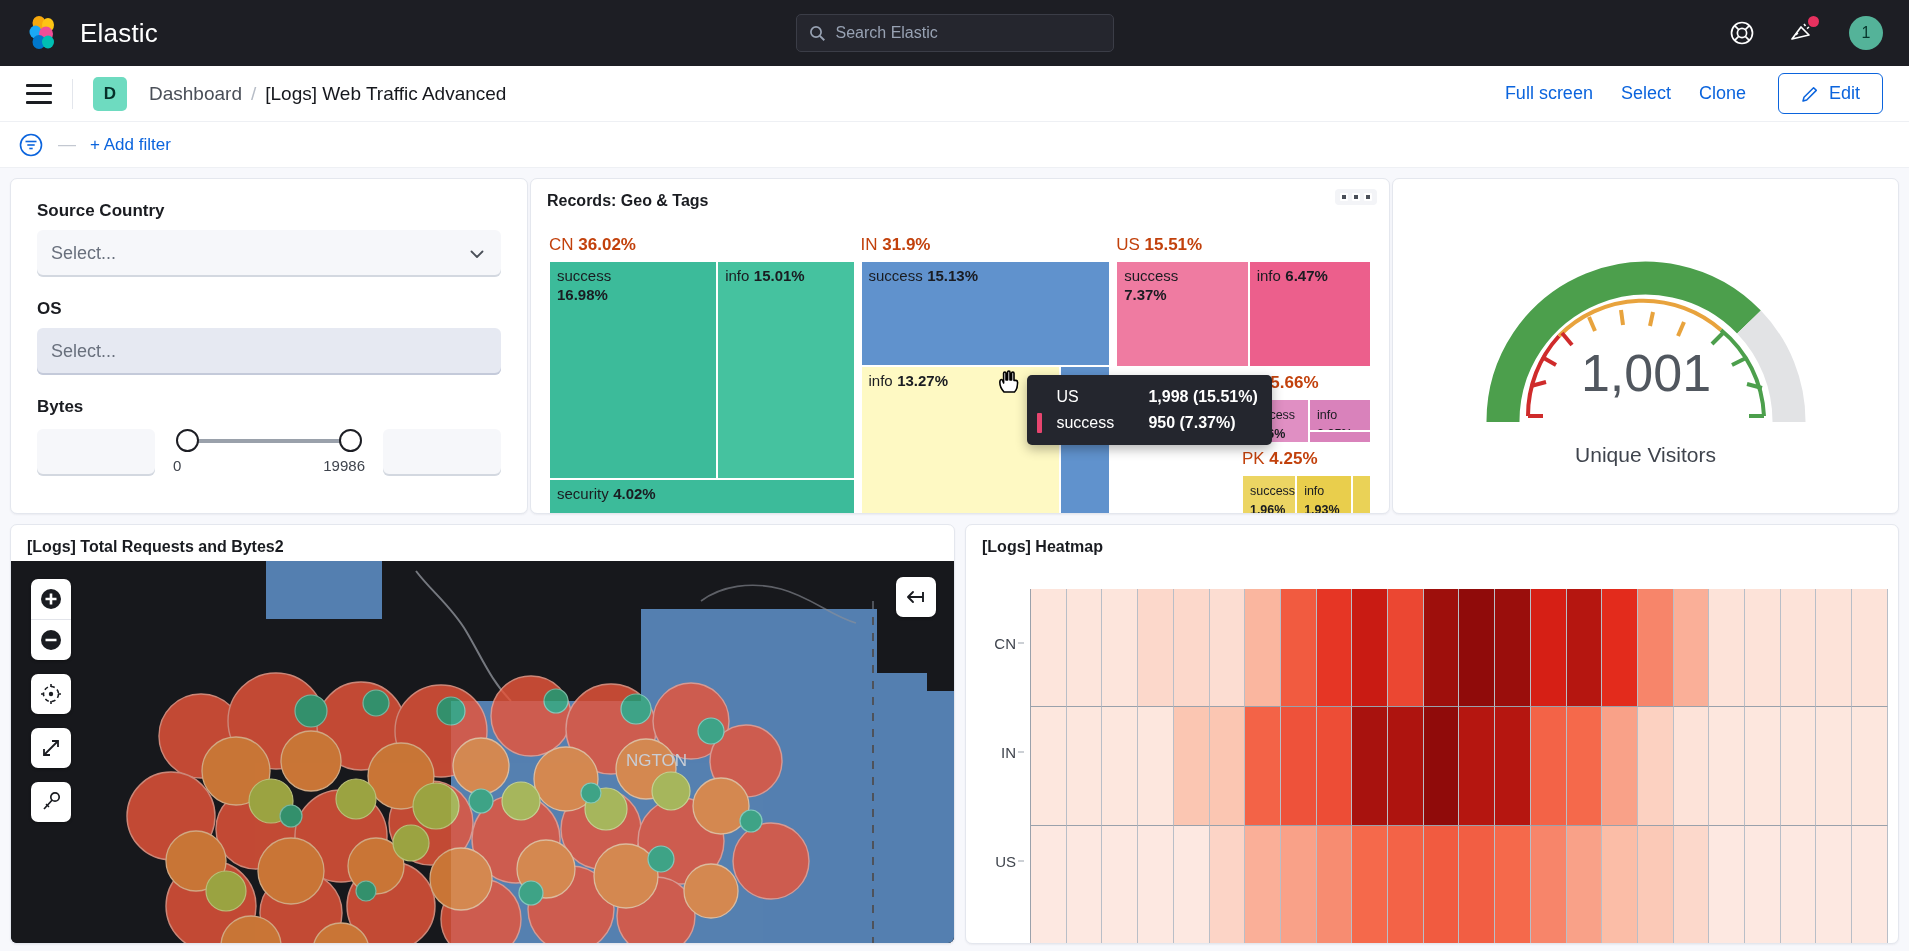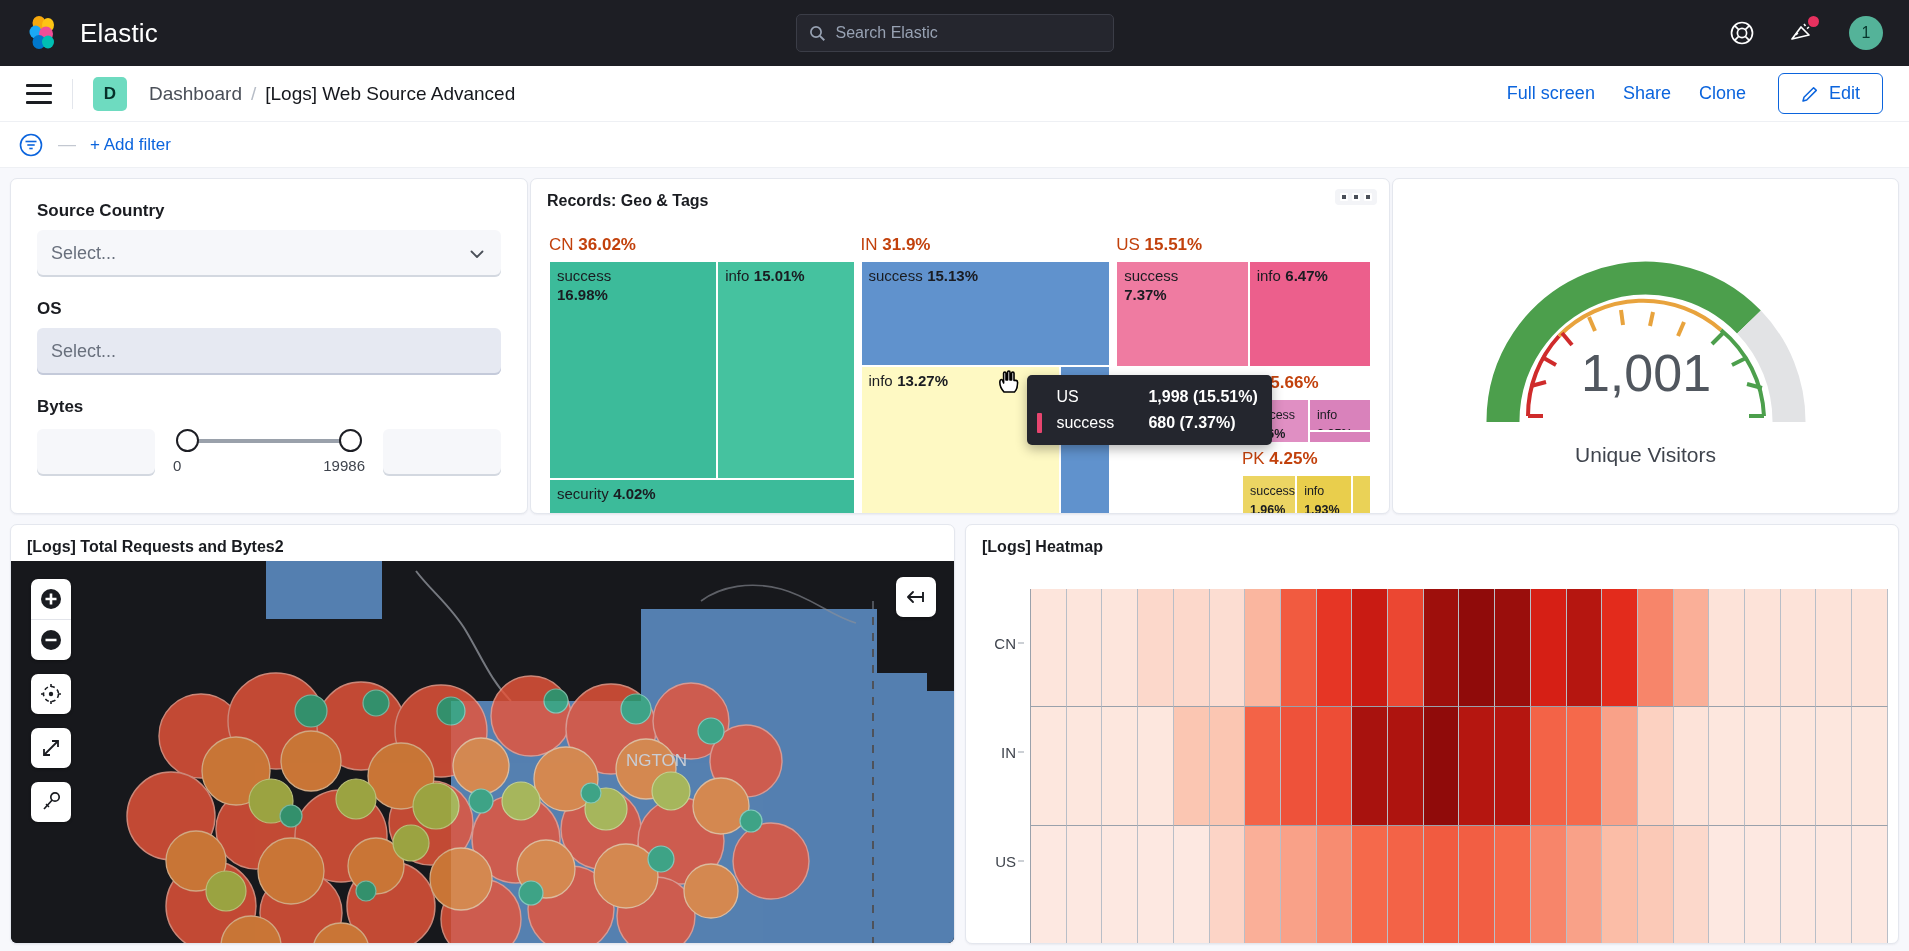--- a/index.html
+++ b/index.html
@@ -224,25 +224,25 @@
   <div class="hamburger">
       <i></i>
       <i></i>
       <i></i>
     </div>
   <div class="vdiv"></div>
   <div class="app-badge">D</div>
   <div class="crumbs">
     <span class="c-link">Dashboard</span>
     <span class="c-sep">/</span>
-    <span class="c-cur">[Logs] Web Source Advanced</span>
+    <span class="c-cur">[Logs] Web Traffic Advanced</span>
   </div>
   <div class="crumb-right">
     <span class="hlink">Full screen</span>
-    <span class="hlink">Share</span>
+    <span class="hlink">Select</span>
     <span class="hlink">Clone</span>
     <div class="edit-btn">
       <svg width="18" height="18" viewBox="0 0 18 18">
         <path d="M2 16 L3 12.3 L12.6 2.7 L15.3 5.4 L5.7 15 Z" stroke="#0b64dd" stroke-width="1.5" fill="none" stroke-linejoin="round"></path>
       </svg>
       <span>Edit</span>
     </div>
   </div>
 </div>
 
@@ -399,21 +399,21 @@
 
         <div class="tm-tooltip" style="left:58.2%;top:152px;">
           <div class="tt-row">
             <span class="tt-swatch" style="background:transparent;"></span>
             <span class="tt-key">US</span>
             <span class="tt-val">1,998 (15.51%)</span>
           </div>
           <div class="tt-row">
             <span class="tt-swatch"></span>
             <span class="tt-key">success</span>
-            <span class="tt-val">680 (7.37%)</span>
+            <span class="tt-val">950 (7.37%)</span>
           </div>
         </div>
       </div>
     </div>
 
     <div class="panel gauge-panel">
       <svg width="330" height="215" viewBox="0 0 330 215">
 
         <path d="M22 196 A143 143 0 0 1 268 96" stroke="#4c9f4c" stroke-width="33" fill="none"></path>
         <path d="M268 96 A143 143 0 0 1 308 196" stroke="#e2e3e5" stroke-width="33" fill="none"></path>

